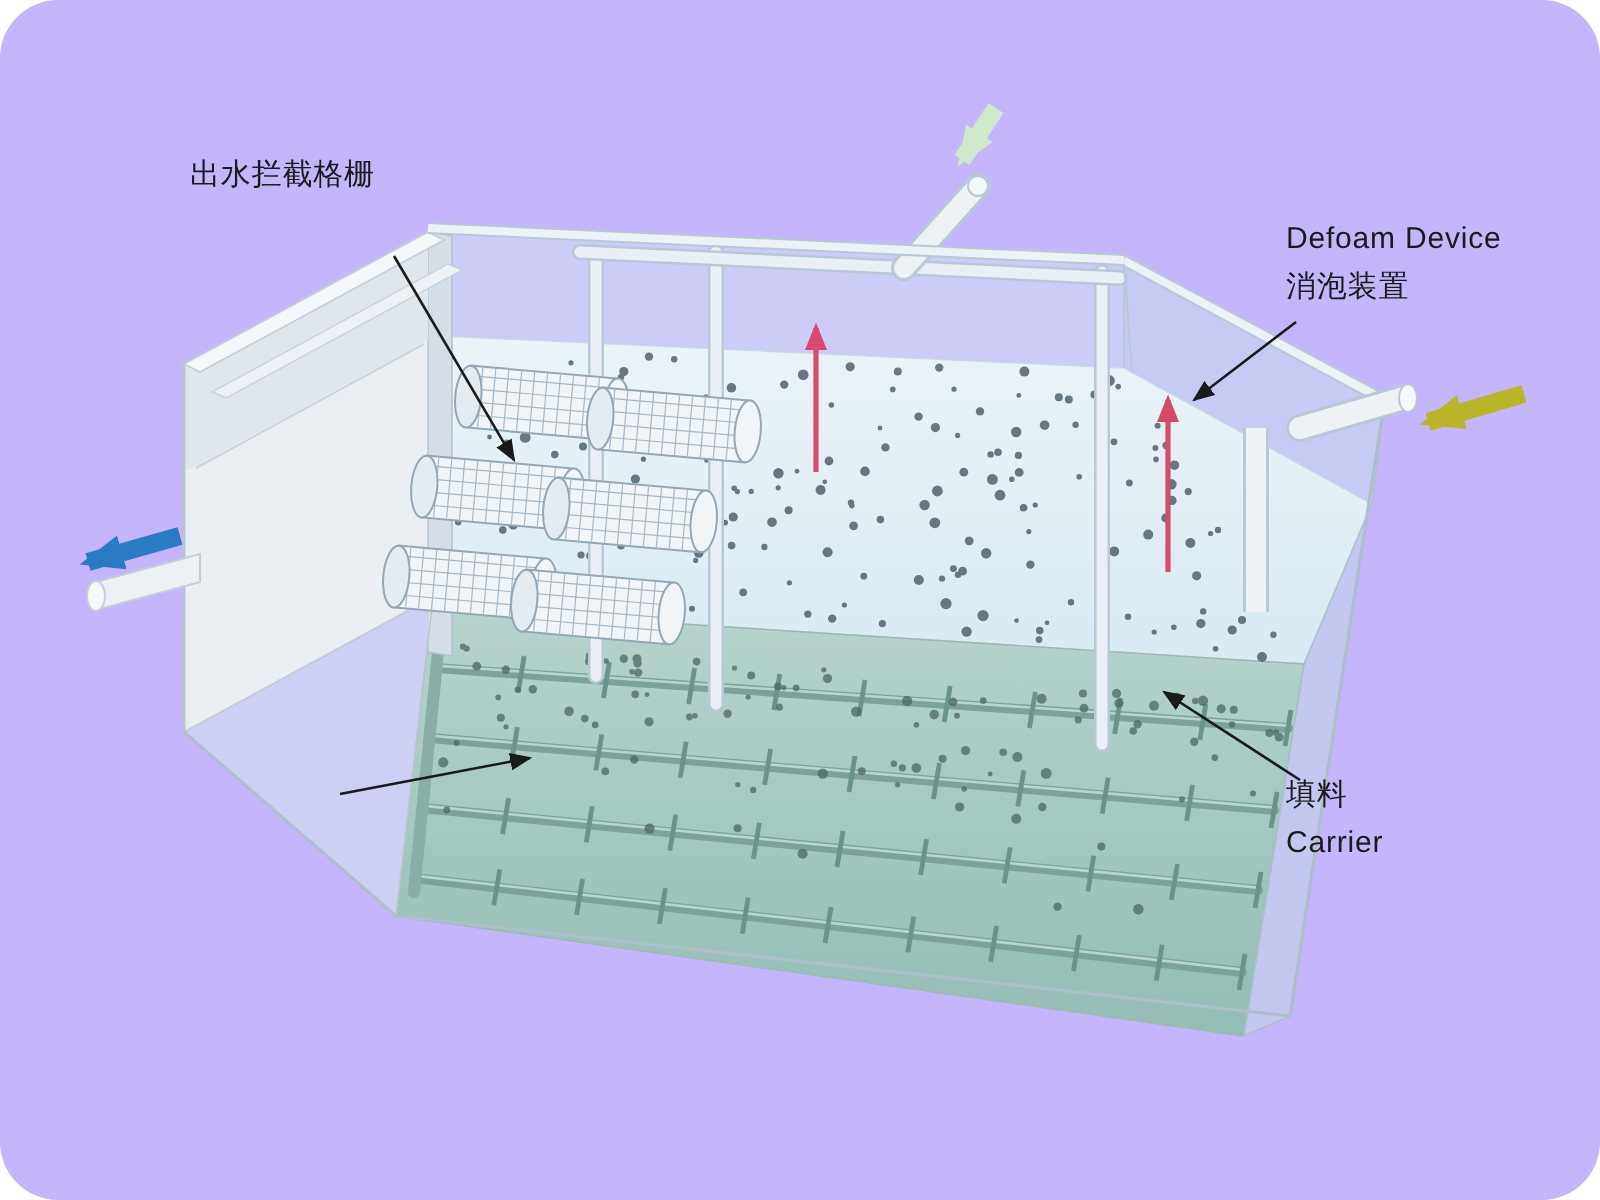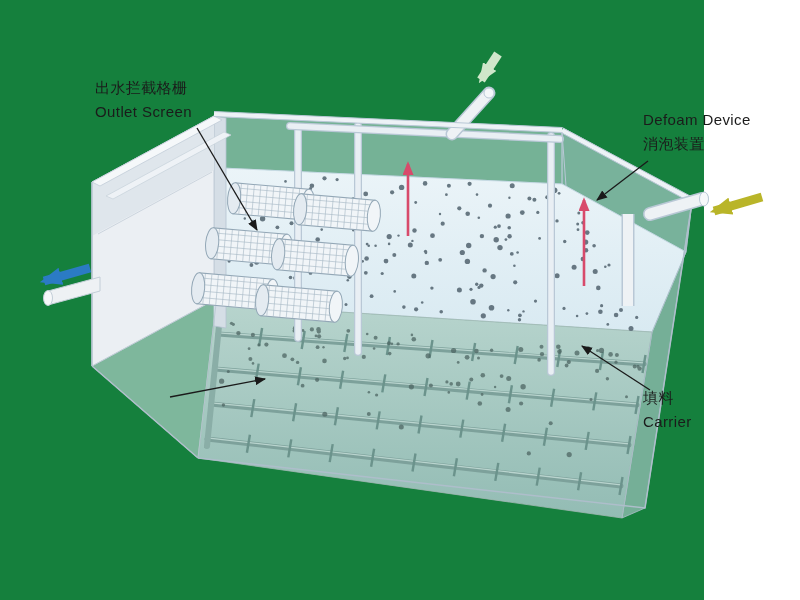--- a/index.html
+++ b/index.html
@@ -1,17 +1,17 @@
 <!DOCTYPE html>
 <html style="--water-outlet-arrow: #2b7bc4; --water-inlet-arrow: #b9b529; --air-inlet-arrow: #cfe7ca; --defoam-arrow: #d84a6b; --pointer-arrow: #1a1a1a;"><head>
 <meta charset="utf-8">
 <style>
   html,body{margin:0;padding:0;background:#ffffff;}
   body{width:800px;height:600px;overflow:hidden;font-family:"Liberation Sans","DejaVu Sans",sans-serif;}
-  .stage{position:relative;width:704px;height:600px;background:#15803d;}
+  .stage{position:relative;width:800px;height:600px;background:#c4b5fd;border-radius:29px;}
   .stage svg{position:absolute;left:0;top:0;}
   .label{position:absolute;color:#1b1b1b;font-size:15px;line-height:1.62;letter-spacing:.4px;white-space:nowrap;}
   
   #mk-black path{fill:var(--pointer-arrow,#1a1a1a);}
   #mk-blue  path{fill:var(--water-outlet-arrow,#2b7bc4);}
   #mk-yellow path{fill:var(--water-inlet-arrow,#b9b529);}
   #mk-green path{fill:var(--air-inlet-arrow,#cfe7ca);}
   #mk-red   path{fill:var(--defoam-arrow,#d84a6b);}
 </style>
 </head>
@@ -579,21 +579,20 @@
   <g fill="none" stroke-width="1.3">
     <line x1="197" y1="128" x2="257" y2="230" style="stroke:var(--pointer-arrow,#1a1a1a)" marker-end="url(#mk-black)"></line>
     <line x1="648" y1="161" x2="597" y2="200" style="stroke:var(--pointer-arrow,#1a1a1a)" marker-end="url(#mk-black)"></line>
     <line x1="170" y1="397" x2="265" y2="379" style="stroke:var(--pointer-arrow,#1a1a1a)" marker-end="url(#mk-black)"></line>
     <line x1="650" y1="390" x2="582" y2="346" style="stroke:var(--pointer-arrow,#1a1a1a)" marker-end="url(#mk-black)"></line>
   </g>
 </svg>
 
   <div class="label" style="left:95px;top:76px">
     <div>出水拦截格栅</div>
-    <div>Outlet Screen</div>
   </div>
   <div class="label" style="left:643px;top:108px">
     <div>Defoam Device</div>
     <div>消泡装置</div>
   </div>
   <div class="label" style="left:643px;top:386px">
     <div>填料</div>
     <div>Carrier</div>
   </div>
 

